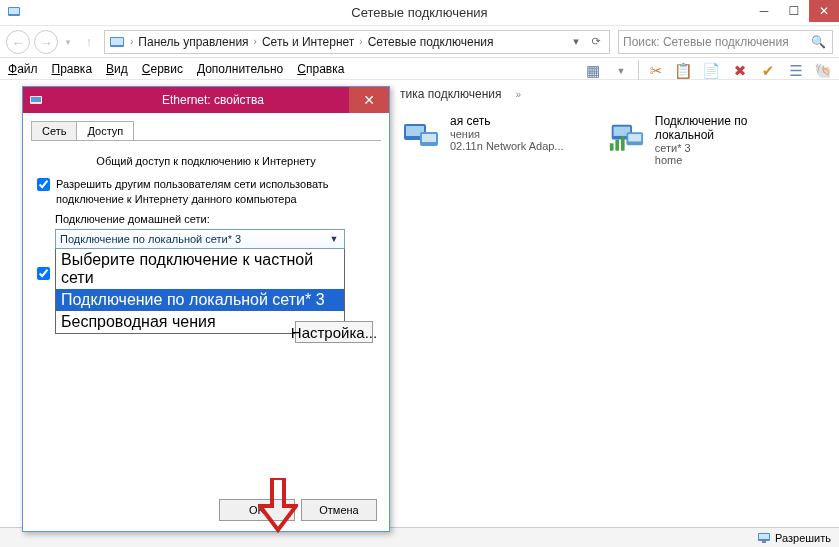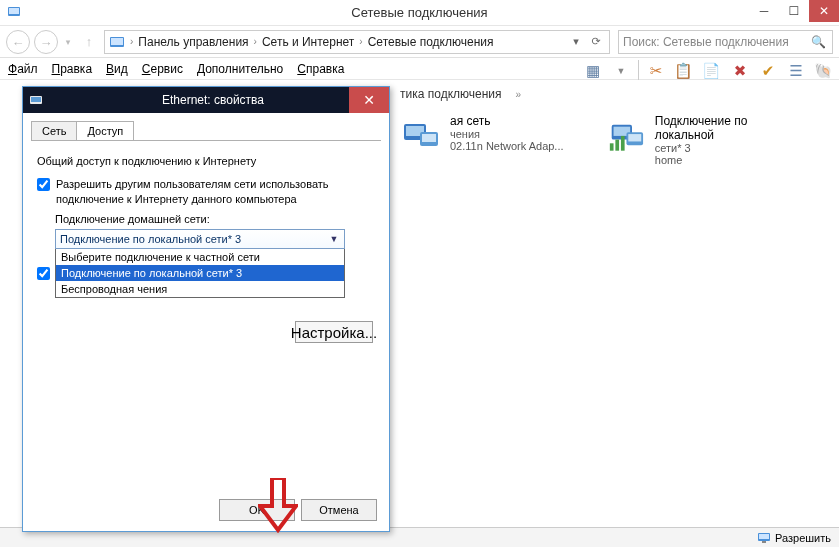--- a/index.html
+++ b/index.html
@@ -47,39 +47,39 @@
   .con .txt .l1 { font-size:12px; color:#000; }
   .con .txt .l2 { font-size:11px; color:#555; }
   .con .txt .l3 { font-size:11px; color:#555; }
 
   
   .statusbar { position:absolute; bottom:0; left:0; right:0; height:20px; border-top:1px solid #ccc; display:flex; align-items:center; font-size:11px; padding-right:8px; background:#f4f4f4; }
   .statusbar .comp { margin-left:auto; display:flex; align-items:center; gap:4px; }
 
   
   .dialog { position:absolute; left:22px; top:86px; width:368px; height:446px; background:#fff; border:1px solid #5b9bd5; box-shadow:2px 2px 6px rgba(0,0,0,0.3); z-index:50; }
-  .dlg-title { height:26px; background:#0f172a; display:flex; align-items:center; padding:0 6px; color:#fff; position:relative; }
+  .dlg-title { height:26px; background:#be185d; display:flex; align-items:center; padding:0 6px; color:#fff; position:relative; }
   .dlg-title .txt { flex:1; text-align:center; font-size:12px; color:#fff; }
   .dlg-title .icon { width:14px; height:14px; }
   .dlg-close { position:absolute; right:0; top:0; width:40px; height:26px; background:#c94c4c; color:#fff; display:flex; align-items:center; justify-content:center; font-size:14px; }
 
   .tabs { display:flex; padding:8px 12px 0 8px; }
   .tab { border:1px solid #b0b0b0; border-bottom:none; padding:3px 10px; font-size:11px; background:#f0f0f0; margin-right:-1px; }
   .tab.active { background:#fff; position:relative; z-index:2; }
   .tabline { height:1px; background:#b0b0b0; margin:0 8px; }
 
   .dlg-body { padding:10px 14px; font-size:11px; }
-  .sect { margin-bottom:12px; }
+  .sect { margin-bottom:12px;text-align:center; }
   .chk { display:flex; align-items:flex-start; gap:6px; margin-bottom:6px; }
   .chk input { width:13px; height:13px; margin-top:1px; }
   .lbl2 { margin-left:0; margin-top:6px; margin-bottom:4px; }
   .combo { width:290px; height:20px; border:1px solid #7a9ec8; background:linear-gradient(#fff,#f5faff); display:flex; align-items:center; padding:0 4px; position:relative; color:#0a3366; font-size:11px; margin-left:0; }
   .combo .arrow { position:absolute; right:2px; width:16px; height:16px; display:flex; align-items:center; justify-content:center; color:#336; font-size:9px; }
   .dropdown { width:290px; border:1px solid #666; border-top:none; margin-left:0; background:#fff; }
-  .dropdown div { padding:2px 5px; font-size:11px; }
+  .dropdown div { padding:2px 5px; font-size:16px; }
   .dropdown div.sel { background:#1f66d0; color:#fff; }
 
   .chk2 { display:flex; gap:6px; margin-top:2px; }
 
   .btn-settings { float:right; margin-top:12px; width:78px; height:22px; border:1px solid #999; background:#f6f6f6; font-size:15px; display:flex; align-items:center; justify-content:center; }
 
   .dlg-buttons { position:absolute; bottom:10px; right:12px; display:flex; gap:6px; }
   .dlg-buttons button { width:76px; height:22px; border:1px solid #999; background:#f0f0f0; font-size:11px; }
 
   

